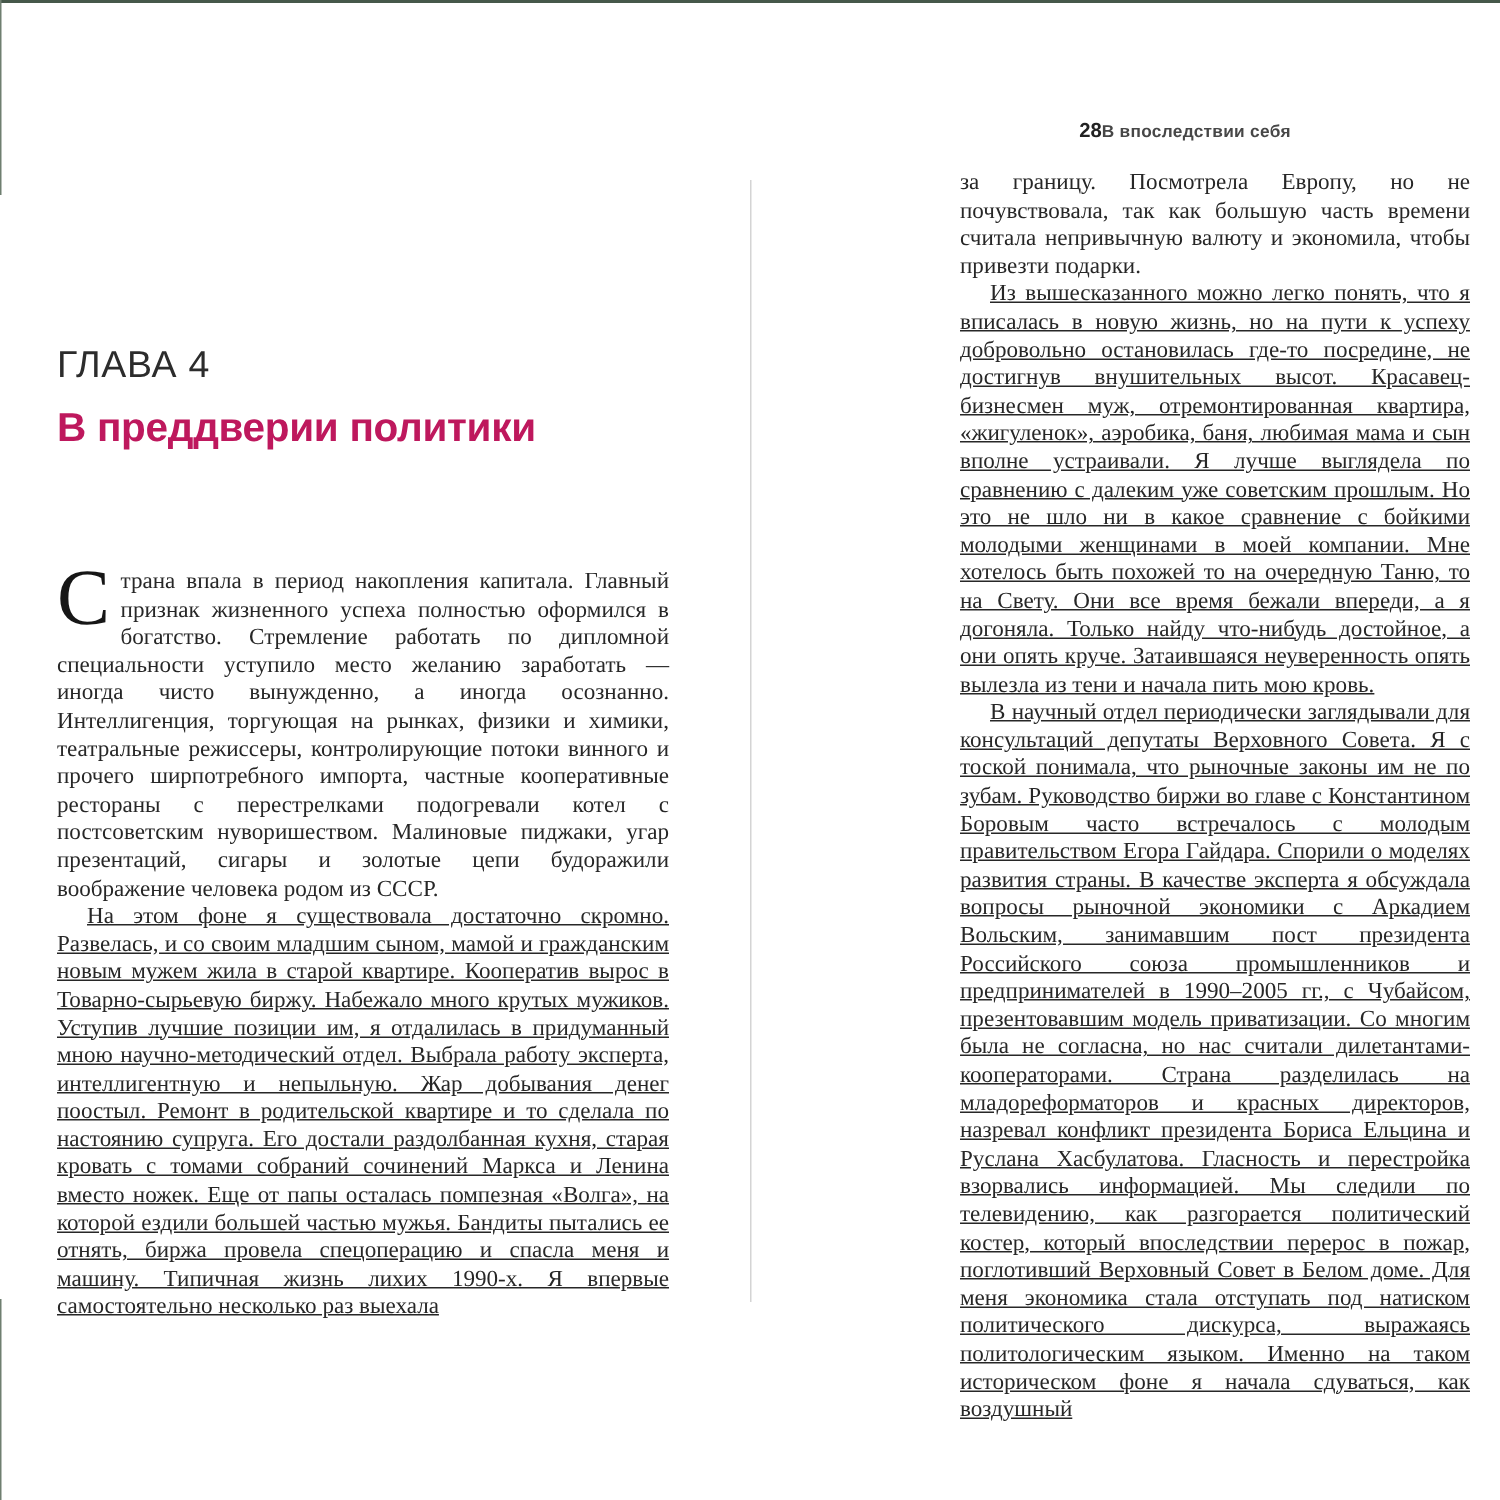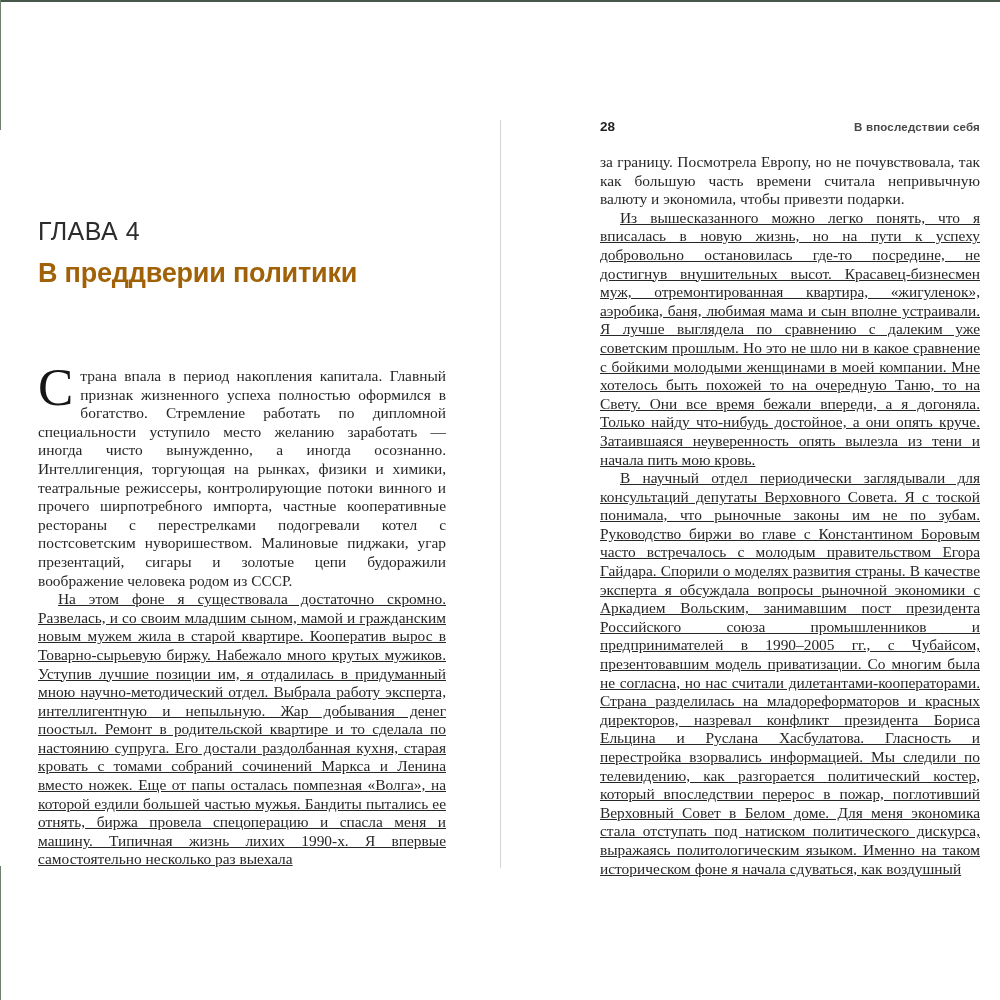--- a/index.html
+++ b/index.html
@@ -26,65 +26,65 @@
   }
 
   
   .divider {
     position: absolute; left: 500px; top: 120px; width: 1px; height: 748px;
     background: #d4d4d4;
   }
 
   
   .left-page {
-    position: absolute; left: 38px; top: 0; width: 408px;
+    position: absolute; left: 38px; top: 12px; width: 408px;
   }
   .chapter-kicker {
     margin-top: 216px;
     font-family: "Liberation Sans", sans-serif;
     font-size: 25px;
     font-weight: 400;
     letter-spacing: 0.5px;
     color: #2c2c2c;
     line-height: 30px;
   }
   .chapter-title {
     margin-top: 11px;
     font-family: "Liberation Sans", sans-serif;
     font-size: 27px;
     font-weight: 800;
     letter-spacing: -0.2px;
-    color: #a16207;
+    color: #be185d;
     line-height: 33px;
   }
   .left-body { margin-top: 77px; }
 
   
   .right-page {
     position: absolute; left: 600px; top: 0; width: 380px;
   }
   .right-header {
-    margin-top: 119px;
+    margin-top: 79px;
     display: flex;
-    justify-content: space-between;
+    justify-content: center;
     align-items: baseline;
     font-family: "Liberation Sans", sans-serif;
   }
   .page-number {
     font-size: 13.5px;
     font-weight: 700;
     color: #222222;
   }
   .running-header {
     font-size: 11.5px;
     font-weight: 600;
     letter-spacing: 0.2px;
     color: #474747;
   }
-  .right-body { margin-top: 19px; }
+  .right-body { margin-top: 19px; margin-left: 40px; }
 
   
   .body-par {
     font-family: "Liberation Serif", serif;
     font-size: 15.4px;
     line-height: 18.6px;
     color: #272727;
     text-align: justify;
     hyphens: auto;
     -webkit-hyphens: auto;

